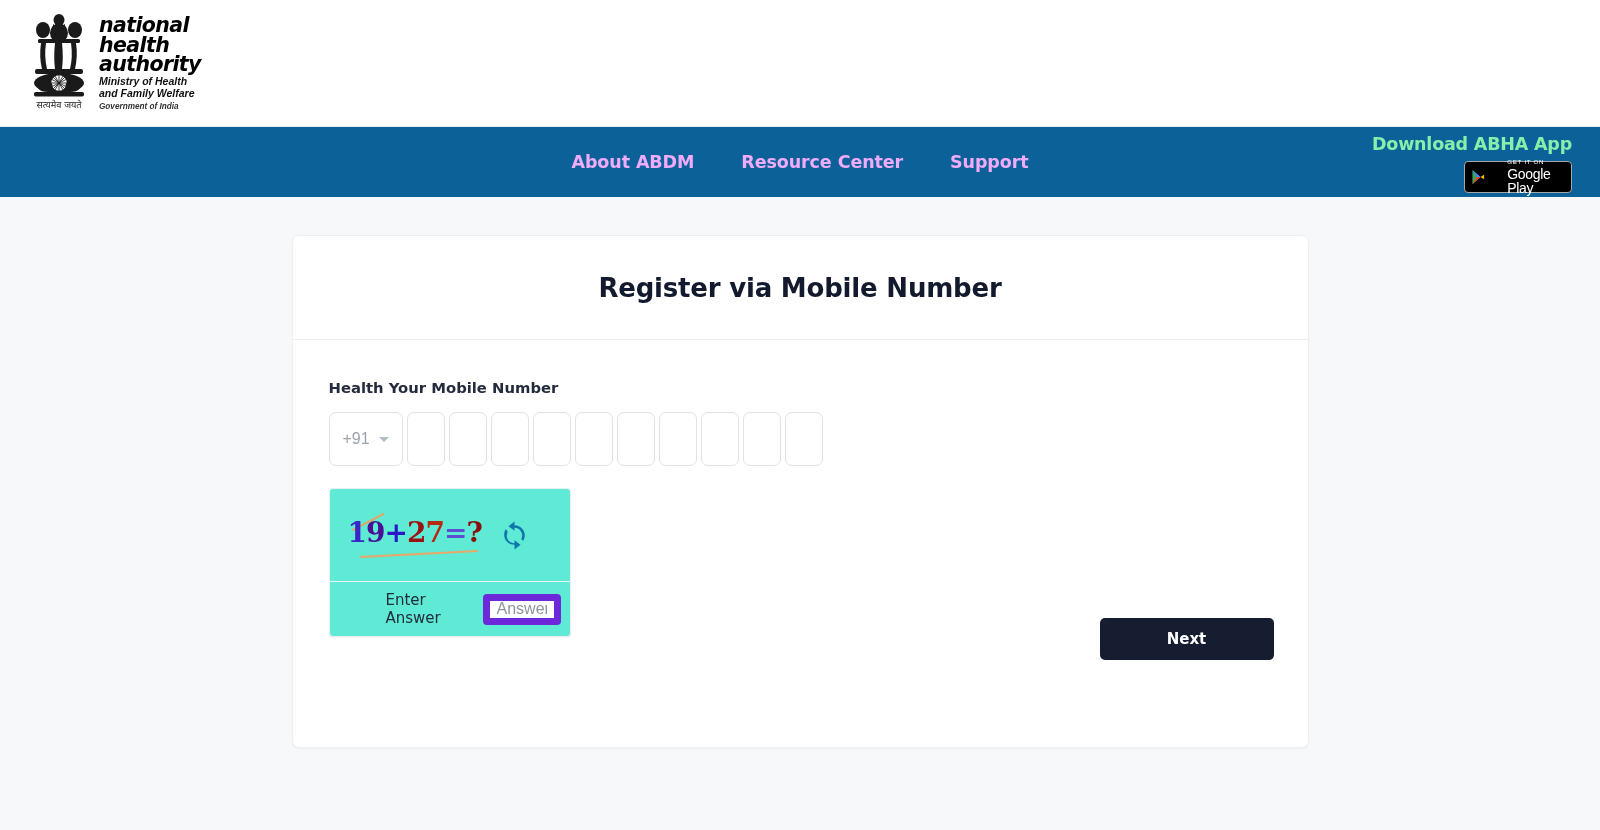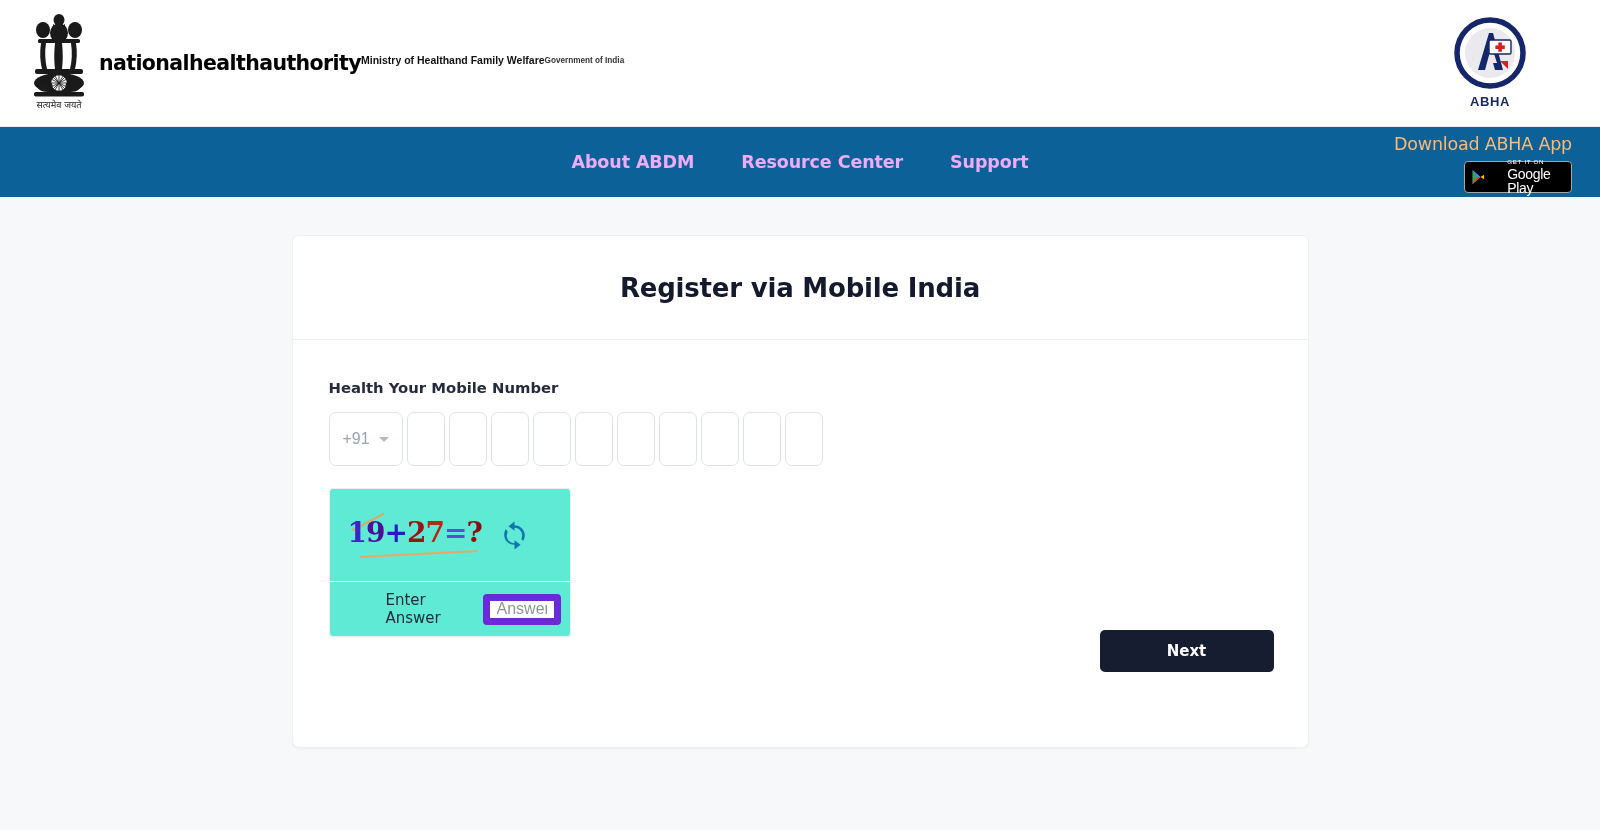--- a/index.html
+++ b/index.html
@@ -29,23 +29,24 @@
     margin-left: 28px;
     gap: 9px;
   }
   .emblem {
     width: 62px;
     height: 104px;
     display: block;
   }
   .brand-text {
     display: flex;
-    flex-direction: row;
+    flex-direction: column;
     justify-content: space-between;
     padding-top: 2px;
+    font-style: italic;
   }
   .brand-title {
     font-family: "DejaVu Sans", sans-serif;
     font-weight: 700;
     font-size: 20.5px;
     line-height: 19.5px;
     letter-spacing: -0.6px;
     color: #000;
   }
   .brand-sub {
@@ -106,23 +107,23 @@
   }
   .download-block {
     position: absolute;
     right: 28px;
     top: 7px;
     display: flex;
     flex-direction: column;
     align-items: flex-end;
   }
   .download-title {
-    color: #fdba74;
+    color: #86efac;
     font-size: 17.5px;
-    font-weight: 400;
+    font-weight: 700;
     font-family: "DejaVu Sans", sans-serif;
     letter-spacing: -0.2px;
     text-align: right;
   }
   .play-badge {
     margin-top: 7px;
     width: 108px;
     height: 32px;
     background: #000;
     border-radius: 4px;
@@ -314,21 +315,21 @@
     color: #7a828c;
     outline: none;
     font-family: "Liberation Sans", sans-serif;
     background: #fff;
   }
   .answer-input::placeholder { color: #8d949d; }
 
   .next-btn {
     position: absolute;
     right: 34px;
-    bottom: 75px;
+    bottom: 87px;
     width: 174px;
     height: 42px;
     background: #161d30;
     color: #ffffff;
     border: none;
     border-radius: 5px;
     font-size: 15px;
     font-weight: 700;
     cursor: pointer;
     font-family: "DejaVu Sans", sans-serif;
@@ -375,32 +376,20 @@
     <div class="brand-text">
       <div class="brand-title">national</div>
       <div class="brand-title">health</div>
       <div class="brand-title">authority</div>
       <div class="brand-sub">Ministry of Health</div>
       <div class="brand-sub">and Family Welfare</div>
       <div class="brand-sub3">Government of India</div>
     </div>
   </div>
 
-  <div class="abha-logo">
-    <svg class="abha-mark" viewBox="0 0 74 74">
-      <circle cx="37" cy="37" r="33" fill="none" stroke="#16266b" stroke-width="5.5"></circle>
-      <circle cx="37" cy="37" r="25" fill="#e9e9ee"></circle>
-      <path d="M36 17 L25 54 L32 54 L38.5 30 L44 47 L40 47 L42 54 L50 54 L40 17 Z" fill="#16266b"></path>
-      <rect x="36" y="24" width="22" height="14" rx="1.5" fill="#ffffff" stroke="#16266b" stroke-width="1.4"></rect>
-      <rect x="45.3" y="26.4" width="3.6" height="9.4" fill="#d62027"></rect>
-      <rect x="42.4" y="29.4" width="9.4" height="3.6" fill="#d62027"></rect>
-      <path d="M47 45 L55 45 L55 53 Z" fill="#d62027"></path>
-    </svg>
-    <div class="abha-word">ABHA</div>
-  </div>
 </div>
 
 <div class="navbar">
   <div class="nav-links">
     <div class="nav-link">About ABDM</div>
     <div class="nav-link">Resource Center</div>
     <div class="nav-link">Support</div>
   </div>
 
   <div class="download-block">
@@ -417,21 +406,21 @@
         <span class="play-name">Google Play</span>
       </div>
     </div>
   </div>
 </div>
 
 <div class="main">
   <div class="card">
 
     <div class="card-head">
-      <div class="card-title">Register via Mobile India</div>
+      <div class="card-title">Register via Mobile Number</div>
     </div>
 
     <div class="card-body">
       <div class="field-label">Health Your Mobile Number</div>
 
       <div class="otp-row">
         <div class="cc-box">
           <span class="cc-label">+91</span>
           <span class="caret"></span>
         </div>

